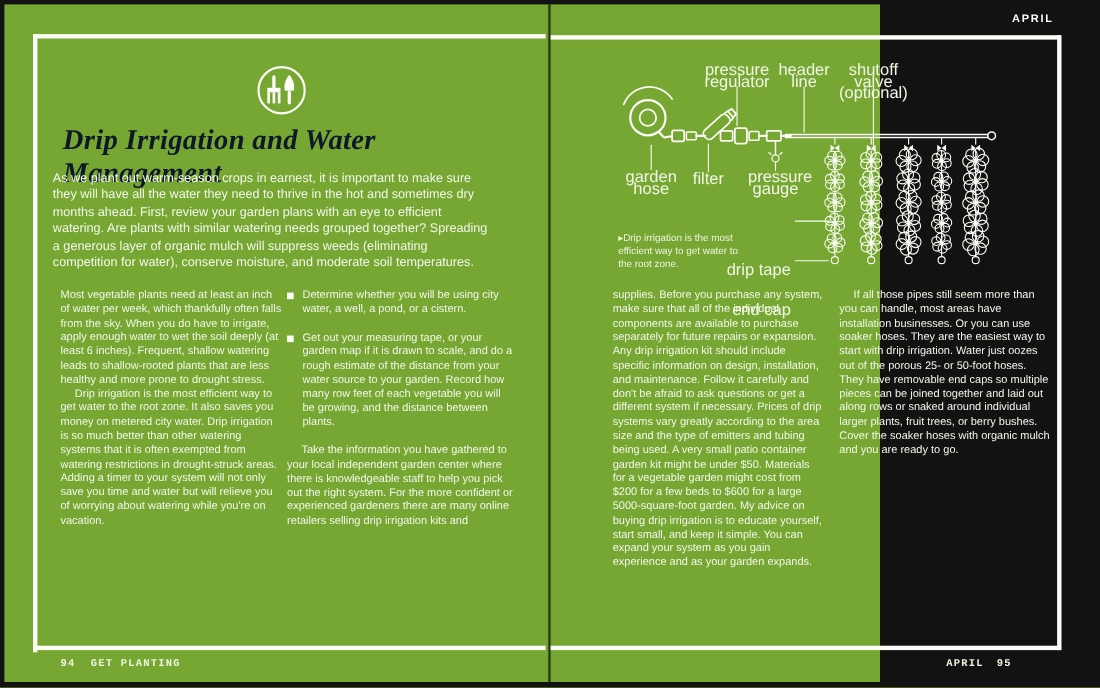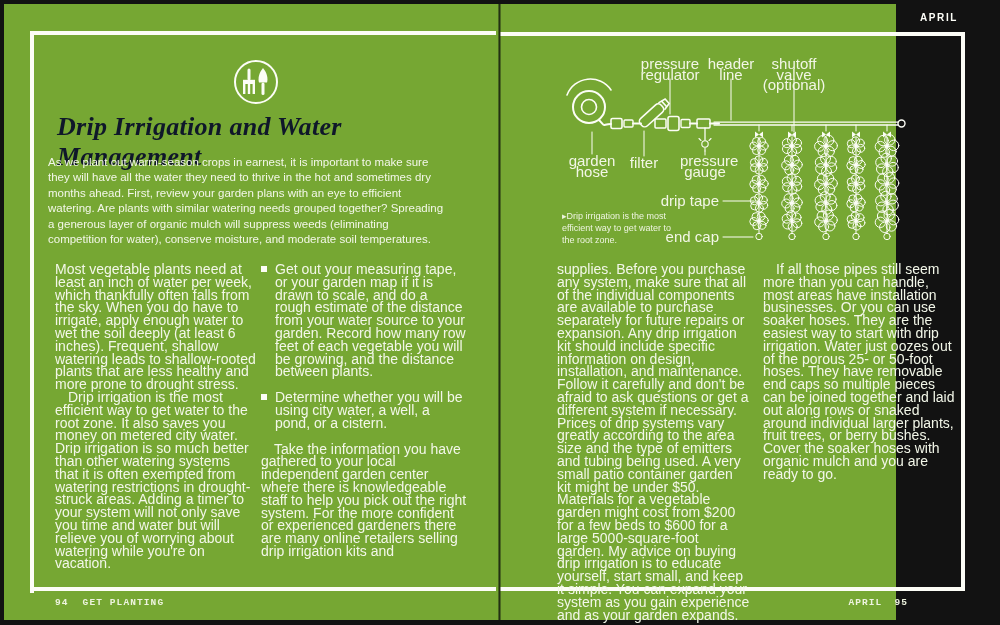--- a/index.html
+++ b/index.html
@@ -1,34 +1,34 @@
 <!DOCTYPE html>
 <html><head>
 <meta charset="utf-8">
 <style>
   html,body{margin:0;padding:0;width:1000px;height:625px;overflow:hidden;}
   body{background:#121212;position:relative;font-family:"Liberation Sans",sans-serif;}
-  .spread{position:absolute;left:4px;top:4px;width:892px;height:616px;background:#76a733;}
+  .spread{position:absolute;left:4px;top:4px;width:796px;height:616px;background:#76a733;}
   .gutter{position:absolute;left:494px;top:0;width:3px;height:616px;
           background:linear-gradient(90deg,rgba(30,42,12,.25),#1c2610 45%,rgba(30,42,12,.25));}
   .frame{position:absolute;background:#fcfdf6;}
   .hdr{position:absolute;color:#fdfef8;font-weight:bold;font-size:10px;letter-spacing:1.6px;}
   .ftr{position:absolute;color:#eef4df;font-size:9.5px;letter-spacing:1.1px;font-weight:bold;font-family:Liberation Mono, monospace;}
   .title{position:absolute;left:53px;top:108px;width:420px;color:#0f172a;
          font-family:"Liberation Serif",serif;font-style:italic;font-weight:600;font-size:26px;letter-spacing:.3px;}
   .intro{position:absolute;left:44px;top:151px;width:400px;color:#f3f7e9;font-size:11.5px;line-height:15.4px;}
-  .col{position:absolute;color:#f3f7e9;font-size:14px;line-height:12.8px;}
+  .col{position:absolute;color:#f3f7e9;font-size:10px;line-height:12.8px;}
   .col p{margin:0;}
   .col p.ind{text-indent:13px;}
   .bullet{display:flex;gap:8px;margin-bottom:13px;}
   .bullet .sq{flex:none;width:6px;height:6px;background:#fcfdf6;margin-top:3px;}
   .after-bullets{margin-top:19px;text-indent:13px;}
   .diagram{position:absolute;left:545px;top:48px;width:420px;height:205px;}
   .dlabel{position:absolute;color:#f2f6e6;font-size:15px;line-height:10.5px;text-align:center;}
-  .dlabel.r{text-align:right;}
+  .dlabel.r{text-align:right;margin-top:45px;}
   .caption{position:absolute;left:558px;top:207px;width:118px;color:#eef4e0;font-size:9px;line-height:11.8px;}
   .icon-circle{position:absolute;left:228px;top:54px;}
   svg{display:block;}
 </style>
 </head>
 <body>
 
 <div class="spread">
 
   <div class="hdr" style="left:872px;top:8px;width:82px;text-align:right;">APRIL</div>
@@ -62,25 +62,25 @@
   <div class="intro">As we plant out warm-season crops in earnest, it is important to make sure they will have all the water they need to thrive in the hot and sometimes dry months ahead. First, review your garden plans with an eye to efficient watering. Are plants with similar watering needs grouped together? Spreading a generous layer of organic mulch will suppress weeds (eliminating competition for water), conserve moisture, and moderate soil temperatures.</div>
 
   <div class="col" style="left:51px;top:259px;width:201px;">
     <p>Most vegetable plants need at least an inch of water per week, which thankfully often falls from the sky. When you do have to irrigate, apply enough water to wet the soil deeply (at least 6 inches). Frequent, shallow watering leads to shallow-rooted plants that are less healthy and more prone to drought stress.</p>
     <p class="ind">Drip irrigation is the most efficient way to get water to the root zone. It also saves you money on metered city water. Drip irrigation is so much better than other watering systems that it is often exempted from watering restrictions in drought-struck areas. Adding a timer to your system will not only save you time and water but will relieve you of worrying about watering while you're on vacation.</p>
   </div>
 
   <div class="col" style="left:257px;top:259px;width:206px;">
     <div class="bullet">
       <span class="sq"></span>
-      <span>Get out your measuring tape, or your garden map if it is drawn to scale, and do a rough estimate of the distance from your water source to your garden. Record how many row feet of each vegetable you will be growing, and the distance between plants.</span>
+      <span>Determine whether you will be using city water, a well, a pond, or a cistern.</span>
     </div>
     <div class="bullet">
       <span class="sq"></span>
-      <span>Determine whether you will be using city water, a well, a pond, or a cistern.</span>
+      <span>Get out your measuring tape, or your garden map if it is drawn to scale, and do a rough estimate of the distance from your water source to your garden. Record how many row feet of each vegetable you will be growing, and the distance between plants.</span>
     </div>
     <p class="after-bullets">Take the information you have gathered to your local independent garden center where there is knowledgeable staff to help you pick out the right system. For the more confident or experienced gardeners there are many online retailers selling drip irrigation kits and</p>
   </div>
 
   <div class="ftr" style="left:51px;top:593px;">
     <span>94</span><span style="display:inline-block;width:14px;"></span><span>GET PLANTING</span>
   </div>
 
   <div class="diagram">
     <svg width="420" height="205" viewBox="0 0 420 205" stroke="#fcfdf6" fill="none" stroke-linecap="round">
@@ -391,18 +391,18 @@
 
   <div class="caption">▸Drip irrigation is the most efficient way to get water to the root zone.</div>
 
   <div class="col" style="left:553px;top:259px;width:193px;">
     <p>supplies. Before you purchase any system, make sure that all of the individual components are available to purchase separately for future repairs or expansion. Any drip irrigation kit should include specific information on design, installation, and maintenance. Follow it carefully and don't be afraid to ask questions or get a different system if necessary. Prices of drip systems vary greatly according to the area size and the type of emitters and tubing being used. A very small patio container garden kit might be under $50. Materials for a vegetable garden might cost from $200 for a few beds to $600 for a large 5000-square-foot garden. My advice on buying drip irrigation is to educate yourself, start small, and keep it simple. You can expand your system as you gain experience and as your garden expands.</p>
   </div>
   <div class="col" style="left:759px;top:259px;width:192px;">
     <p class="ind">If all those pipes still seem more than you can handle, most areas have installation businesses. Or you can use soaker hoses. They are the easiest way to start with drip irrigation. Water just oozes out of the porous 25- or 50-foot hoses. They have removable end caps so multiple pieces can be joined together and laid out along rows or snaked around individual larger plants, fruit trees, or berry bushes. Cover the soaker hoses with organic mulch and you are ready to go.</p>
   </div>
 
-  <div class="ftr" style="left:772px;top:593px;width:132px;text-align:right;">
+  <div class="ftr" style="left:820px;top:593px;width:132px;text-align:center;">
     <span>APRIL</span><span style="display:inline-block;width:12px;"></span><span>95</span>
   </div>
 
   <div class="gutter"></div>
 </div>
 
 </body></html>

